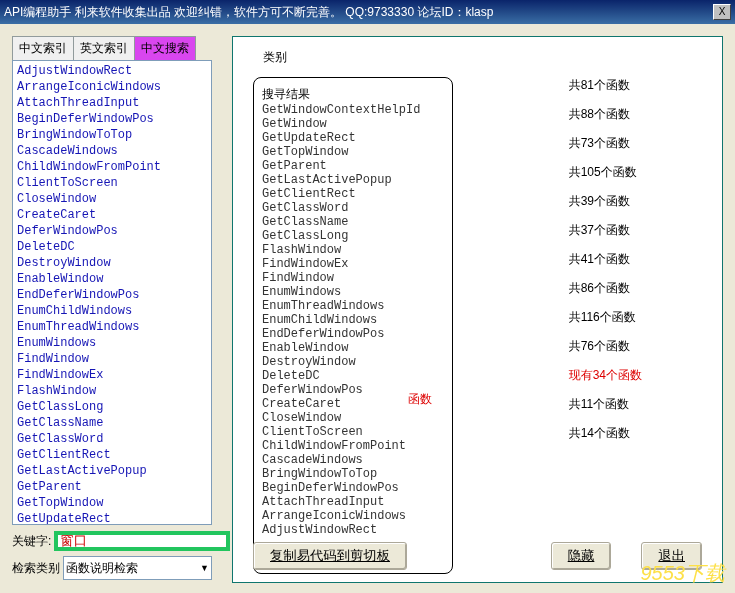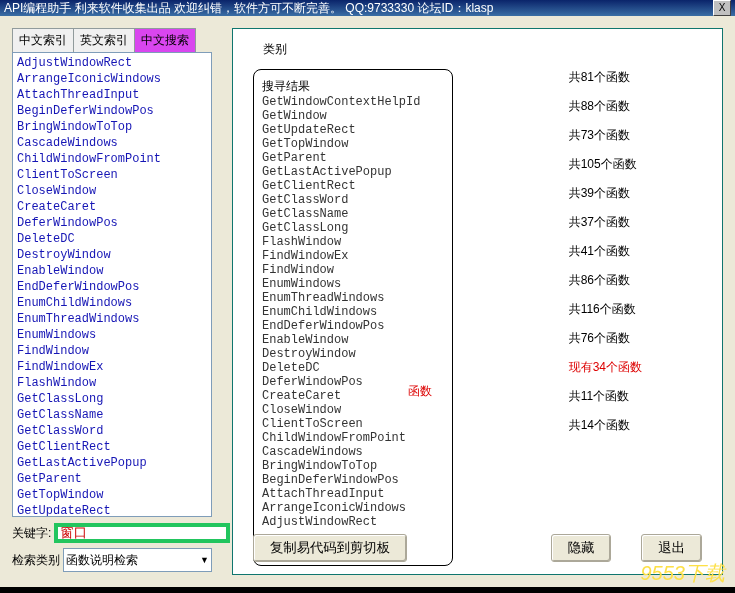--- a/index.html
+++ b/index.html
@@ -1,17 +1,17 @@
 <!DOCTYPE html>
 <html><head>
 <meta charset="utf-8">
 <style>
 * { box-sizing: border-box; margin: 0; padding: 0; }
 body { font-family: "SimSun", Arial, sans-serif; font-size: 12px; background: #000; width: 735px; height: 593px; position: relative; overflow: hidden; }
-.titlebar { background: linear-gradient(#0a246a, #3a6ea5); color: #fff; height: 16px; line-height: 22px; padding: 8px 4px; display: flex; align-items: center; }
+.titlebar { background: linear-gradient(#0a246a, #3a6ea5); color: #fff; height: 24px; line-height: 22px; padding: 8px 4px; display: flex; align-items: center; }
 .titlebar-text { flex: 1; white-space: nowrap; overflow: hidden; }
 .titlebar-btn { width: 18px; height: 16px; background: #c0c0c0; border: 1px solid #fff; border-right-color: #404040; border-bottom-color: #404040; margin-left: 2px; font-size: 10px; text-align: center; line-height: 14px; color: #000; }
 .app { background: #ece9d8; height: 571px; display: flex; padding: 12px; gap: 20px; }
 .left-panel { width: 200px; display: flex; flex-direction: column; }
 .tabs { display: flex; border-bottom: 0; }
 .tab { padding: 3px 6px; border: 1px solid #919b9c; background: #f0f0f0; border-bottom: none; margin-right: -1px; cursor: pointer; }
 .tab.active { background: #d946ef; position: relative; z-index: 1; }
 .listbox { flex: 1; background: #fff; border: 1px solid #7f9db9; overflow-y: scroll; overflow-x: hidden; padding: 2px; }
 .listbox-item { color: #1515b5; padding: 1px 2px; font-family: "Courier New", monospace; font-size: 12px; cursor: pointer; white-space: nowrap; }
 .bottom-controls { margin-top: 4px; }
@@ -24,21 +24,21 @@
 .right-panel { flex: 1; background: #ffffff; border: 1px solid #0f766e; position: relative; padding: 10px; }
 .category-label { position: absolute; top: 12px; left: 30px; }
 .results-right { position: absolute; top: 40px; right: 80px; }
 .result-line { margin-bottom: 12px; }
 .result-red { color: #d00; }
 .popup { position: absolute; top: 40px; left: 20px; width: 200px; background: #fff; border: 1px solid #000; border-radius: 8px; padding: 8px; }
 .popup::before { content: ""; position: absolute; top: 16px; right: -8px; border: 8px solid transparent; border-left-color: #fff; }
 .popup-title { font-weight: normal; margin-bottom: 0; }
 .popup-list { font-family: "Courier New", monospace; font-size: 12px; color: #333; }
 .popup-item { padding: 0; white-space: nowrap; }
-.bottom-buttons { position: absolute; bottom: 12px; left: 0; right: 0; display: flex; gap: 30px; padding: 0 20px; align-items: center; }
+.bottom-buttons { position: absolute; bottom: 12px; left: 0; right: 0; display: flex; gap: 30px; padding: 0 20px; align-items: center; text-decoration: underline; }
 .btn.wide { padding: 4px 16px; }
 .watermark { position: absolute; bottom: 6px; right: 10px; color: #fde047; font-size: 20px; font-style: italic; font-family: Arial; pointer-events: none; }
 ::-webkit-scrollbar { width: 16px; }
 ::-webkit-scrollbar-track { background: #f0f0f0; }
 ::-webkit-scrollbar-thumb { background: #c0c0c0; border: 1px solid #888; }
 </style>
 </head>
 <body>
 
 <div class="titlebar">

